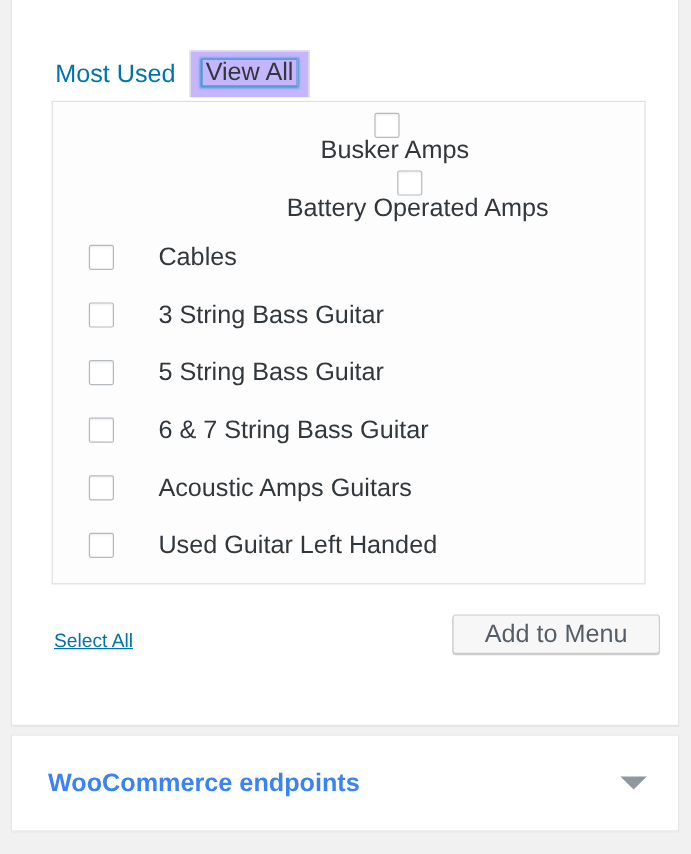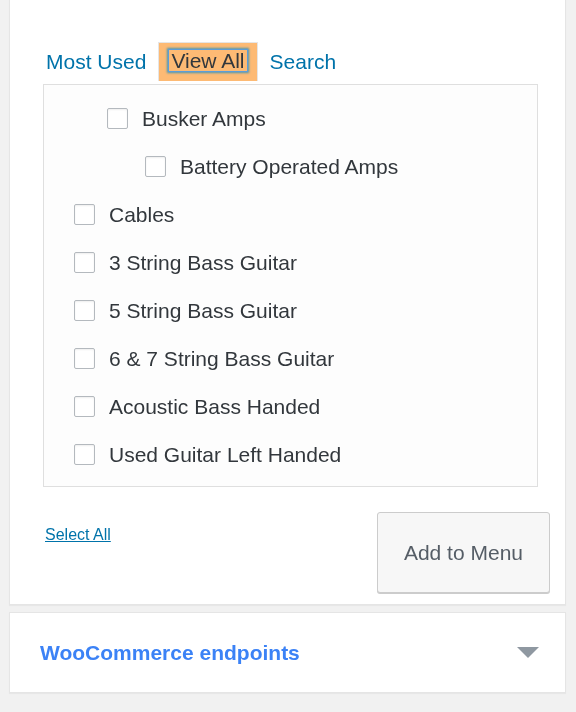--- a/index.html
+++ b/index.html
@@ -67,21 +67,21 @@
     padding: 6px 11px 9px 11px;
     color: #0073aa;
     cursor: pointer;
     border: 1px solid transparent;
     border-bottom: none;
     white-space: nowrap;
     background: transparent;
   }
   .tab.active {
     color: #32373c;
-    background: #fdba74;
+    background: #c4b5fd;
     border-color: #e5e5e5;
   }
   .tab.active .tab-label {
     display: inline-block;
     border: 1px solid #5b9dd9;
     box-shadow: 0 0 2px 1px rgba(30,140,190,.8);
     padding: 0 2px;
     margin: 0 -2px;
   }
 
@@ -101,23 +101,23 @@
     padding: 9px 0 0 0;
     margin: 0;
     list-style: none;
   }
   .item {
     display: flex;
     align-items: center;
     height: 48px;
     box-sizing: border-box;
   }
-  .item.level-0 { padding-left: 30px; }
-  .item.level-1 { padding-left: 63px; }
-  .item.level-2 { padding-left: 101px; }
+  .item.level-0 { padding-left: 30px; gap: 23px; }
+  .item.level-1 { padding-left: 63px; flex-direction: column; }
+  .item.level-2 { padding-left: 101px; flex-direction: column; }
 
   .cb {
     width: 21px;
     height: 21px;
     min-width: 21px;
     border: 1px solid #b4b9be;
     background: #fff;
     border-radius: 2px;
     box-sizing: border-box;
     box-shadow: inset 0 1px 2px rgba(0,0,0,.07);
@@ -150,21 +150,21 @@
   .add-btn {
     position: absolute;
     right: 0;
     top: 4px;
     font-family: "Liberation Sans", sans-serif;
     font-size: 21px;
     color: #555d66;
     background: #f7f7f7;
     border: 1px solid #ccc;
     border-radius: 3px;
-    padding: 28px 26px;
+    padding: 4px 26px;
     cursor: pointer;
     box-shadow: 0 1px 0 #ccc;
     line-height: 1.1;
   }
 
   
   .endpoints-head {
     position: absolute;
     left: 0;
     top: 0;
@@ -199,23 +199,20 @@
   <div class="panel panel-categories">
 
     <div class="tabs-wrap">
       <div class="tabs">
         <div class="tab">
           <span class="tab-label">Most Used</span>
         </div>
         <div class="tab active">
           <span class="tab-label">View All</span>
         </div>
-        <div class="tab">
-          <span class="tab-label">Search</span>
-        </div>
       </div>
     </div>
 
     <div class="list-box">
       <ul class="list-inner" id="category-list">
           <li class="item level-1">
             <span class="cb"></span>
             <span class="item-label">Busker Amps</span>
           </li>
           <li class="item level-2">
@@ -233,21 +230,21 @@
           <li class="item level-0">
             <span class="cb"></span>
             <span class="item-label">5 String Bass Guitar</span>
           </li>
           <li class="item level-0">
             <span class="cb"></span>
             <span class="item-label">6 &amp; 7 String Bass Guitar</span>
           </li>
           <li class="item level-0">
             <span class="cb"></span>
-            <span class="item-label">Acoustic Bass Handed</span>
+            <span class="item-label">Acoustic Amps Guitars</span>
           </li>
           <li class="item level-0">
             <span class="cb"></span>
             <span class="item-label">Used Guitar Left Handed</span>
           </li>
           <li class="item level-0"></li>
         </ul>
     </div>
 
     <div class="actions">

